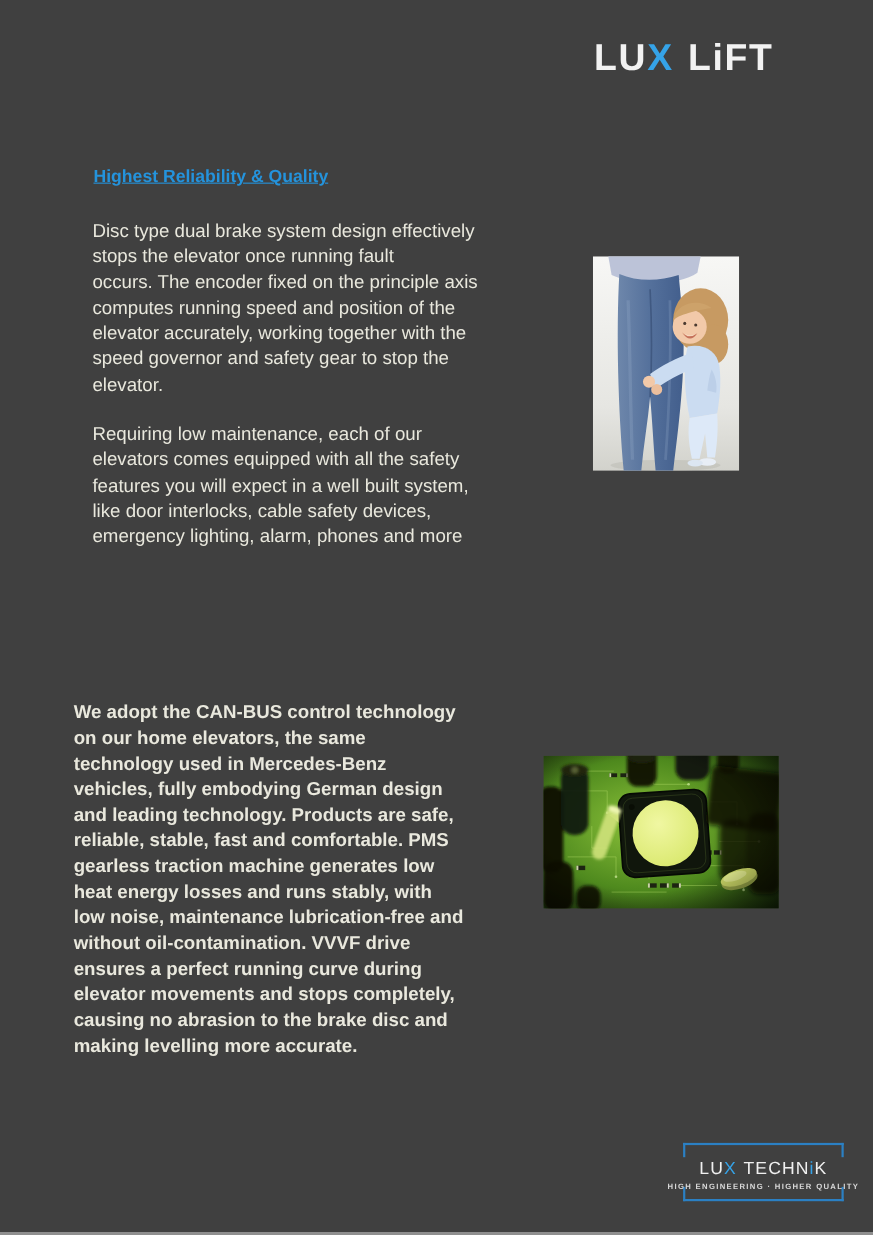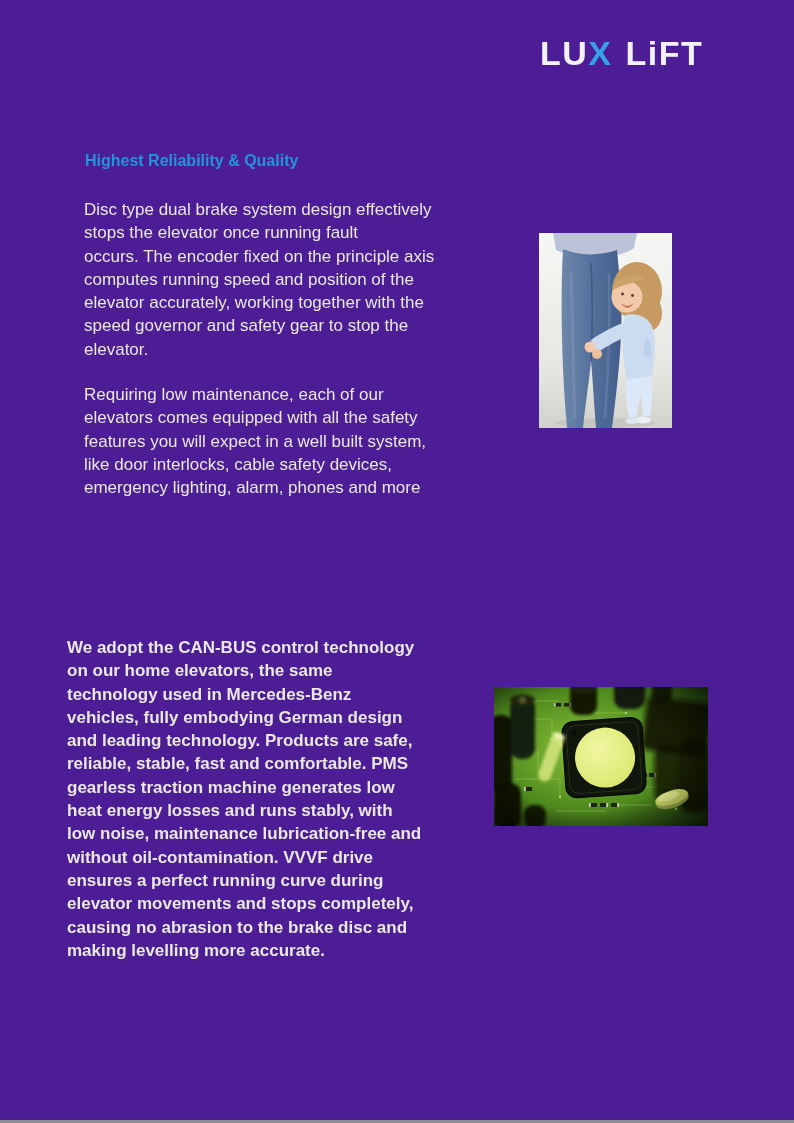--- a/index.html
+++ b/index.html
@@ -1,20 +1,20 @@
 <!DOCTYPE html>
 <html><head>
 <meta charset="utf-8">
 <style>
   html, body { margin: 0; padding: 0; background: #0a0a0a; }
   .page {
     position: relative;
     width: 794px;
     height: 1123px;
-    background: #4c1d95;
+    background: #404040;
     overflow: hidden;
     font-family: "Liberation Sans", sans-serif;
   }
 
   
   .brand-logo {
     position: absolute;
     left: 540px;
     top: 34px;
     font-size: 34px;
@@ -28,20 +28,21 @@
   .brand-logo .word-gap { margin-left: 13px; }
 
   
   .section-heading {
     position: absolute;
     color: #2493dc;
     font-size: 16px;
     font-weight: 700;
     line-height: 23px;
     white-space: pre-wrap;
+    text-decoration: underline;
   }
   .heading-reliability { left: 85px; top: 136px; }
   .heading-control    { left: 67px; top: 550px; }
 
   
   .body-para {
     position: absolute;
     color: #e9e8dd;
     font-size: 17px;
     line-height: 23.3px;
@@ -288,15 +289,23 @@
       <rect x="160" y="58" width="27" height="58" rx="11" fill="#0c1206" opacity="0.8"></rect>
     </g>
     <g transform="rotate(-18 178 112)">
       <ellipse cx="178" cy="113" rx="17" ry="8" fill="#9aa84a"></ellipse>
       <ellipse cx="178" cy="110.5" rx="17" ry="7" fill="#cdd968"></ellipse>
       <ellipse cx="175" cy="108.5" rx="11" ry="4" fill="#e6ef96" opacity="0.85"></ellipse>
     </g>
     <rect x="0" y="0" width="214" height="139" fill="url(#vign)"></rect>
   </svg>
 
+  <div class="footer-logo">
+    <div class="frame-top"></div>
+    <div class="frame-bottom"></div>
+    <div class="footer-brand">
+      <span>LU</span><span class="blue">X</span><span class="word-gap">TECHN</span><span class="blue">i</span><span>K</span>
+    </div>
+    <div class="footer-tagline">HIGH ENGINEERING · HIGHER QUALITY</div>
+  </div>
 
   <div class="bottom-edge"></div>
 </div>
 
 </body></html>

